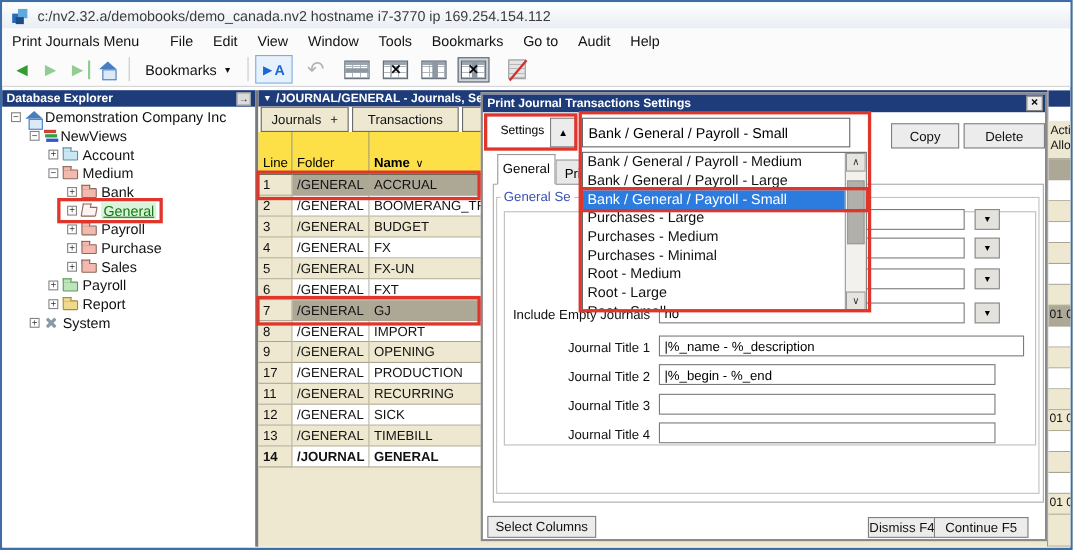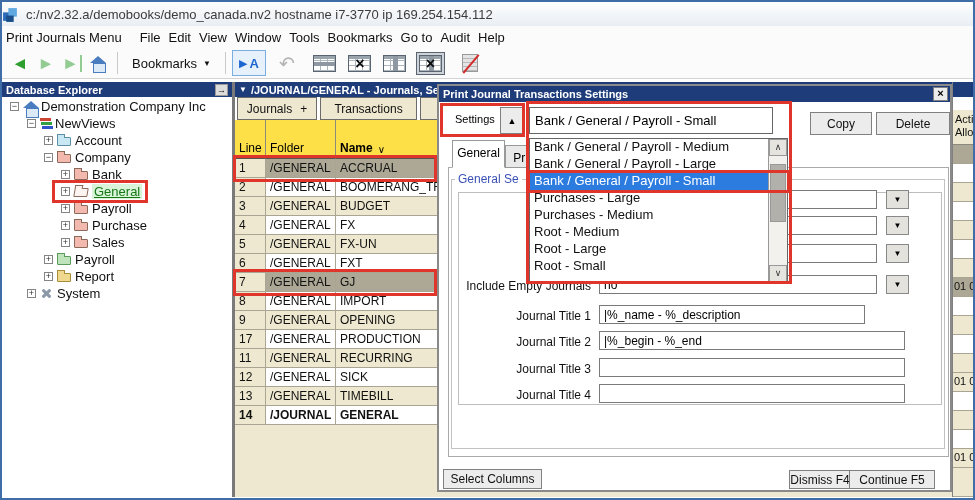--- a/index.html
+++ b/index.html
@@ -4,25 +4,25 @@
 <style>
   * { box-sizing: border-box; margin: 0; padding: 0; }
   body { font-family: "Liberation Sans", "DejaVu Sans", sans-serif; background:#666; }
   .window { position:relative; width:975px; height:500px; background:#fff;
             box-shadow: inset 0 0 0 2px #3E6DA8; overflow:hidden;
             font-family:"Liberation Sans","DejaVu Sans",sans-serif; }
 
   
   .titlebar { position:absolute; left:2px; top:2px; width:971px; height:24px;
               background:linear-gradient(#FDFEFE,#E9EEF4); display:flex; align-items:center;
-              padding-left:0; font-size:13px; color:#3B3B3B; }
+              padding-left:8px; font-size:13px; color:#3B3B3B; }
   .titlebar .appicon { width:17px; height:17px; margin-right:7px; }
   .menubar { position:absolute; left:2px; top:26px; width:971px; height:22px; background:#FBFBFB;
              display:flex; align-items:center; font-size:13px; color:#111; }
-  .menu-item { padding:2px 4px; cursor:default; }
+  .menu-item { padding:2px 9px; cursor:default; }
   .menu-item.first { margin-right:10px; }
   .toolbar { position:absolute; left:2px; top:48px; width:971px; height:31px; background:#FBFBFB;
              border-bottom:1px solid #D4D4D4; display:flex; align-items:center; padding-left:5px; }
   .tbtn { display:flex; align-items:center; justify-content:center; height:26px; min-width:26px; }
   .sep { width:1px; height:22px; background:#C8C8C8; margin:0 6px; }
   .arr { font-size:17px; font-weight:bold; color:#2E9E2E; line-height:1; }
   .arr.dis { color:#93CC93; }
   .arr.end { border-right:2px solid #93CC93; padding-right:1px; }
   .homeic { position:relative; width:17px; height:15px; }
   .homeic::before { content:""; position:absolute; left:0; top:0; border-left:8px solid transparent;
@@ -224,21 +224,21 @@
         <span class="tlabel">NewViews</span>
       </div>
     <div class="trow" style="top:50px;left:42px">
         <span class="twig">+</span>
         <span class="ic folder f-blue"></span>
         <span class="tlabel">Account</span>
       </div>
     <div class="trow" style="top:67px;left:42px">
         <span class="twig">−</span>
         <span class="ic folder f-pink"></span>
-        <span class="tlabel">Company</span>
+        <span class="tlabel">Medium</span>
       </div>
     <div class="trow" style="top:84px;left:59px">
         <span class="twig">+</span>
         <span class="ic folder f-pink"></span>
         <span class="tlabel">Bank</span>
       </div>
     <div class="trow" style="top:101px;left:59px">
         <span class="twig">+</span>
         <span class="ic folder f-open"></span>
         <span class="tlabel gen">General</span>
@@ -438,39 +438,40 @@
         <span>▼</span>
       </div>
 
     <div class="flabel" style="top:193px">Include Empty Journals</div>
     <div class="tfield" style="left:160px;top:189px;width:278px;height:19px">no</div>
     <div class="ddbtn" style="left:447px;top:189px">
         <span>▼</span>
       </div>
 
     <div class="flabel" style="top:223px">Journal Title 1</div>
-    <div class="tfield" style="left:160px;top:219px;width:266px;height:19px">|%_name - %_description</div>
+    <div class="tfield" style="left:160px;top:219px;width:332px;height:19px">|%_name - %_description</div>
     <div class="flabel" style="top:249px">Journal Title 2</div>
     <div class="tfield" style="left:160px;top:245px;width:306px;height:19px">|%_begin - %_end</div>
     <div class="flabel" style="top:276px">Journal Title 3</div>
     <div class="tfield" style="left:160px;top:272px;width:306px;height:19px"></div>
     <div class="flabel" style="top:302px">Journal Title 4</div>
     <div class="tfield" style="left:160px;top:298px;width:306px;height:19px"></div>
 
     <div class="btn" style="left:4px;top:383px;width:99px;height:20px">Select Columns</div>
     <div class="btn" style="left:350px;top:384px;width:62px;height:19px">Dismiss F4</div>
     <div class="btn" style="left:410px;top:384px;width:86px;height:19px">Continue F5</div>
 
     <div class="ddwrap">
       <div style="width:239px">
         <div class="dditem">Bank / General / Payroll - Medium</div>
         <div class="dditem">Bank / General / Payroll - Large</div>
         <div class="dditem selected">Bank / General / Payroll - Small</div>
         <div class="dditem">Purchases - Large</div>
         <div class="dditem">Purchases - Medium</div>
+        <div class="dditem">Purchases - Minimal</div>
         <div class="dditem">Root - Medium</div>
         <div class="dditem">Root - Large</div>
         <div class="dditem">Root - Small</div>
       </div>
       <div class="ddscroll">
         <div class="sbtn" style="top:0">∧</div>
         <div class="sthumb"></div>
         <div class="sbtn" style="bottom:0">∨</div>
       </div>
     </div>

